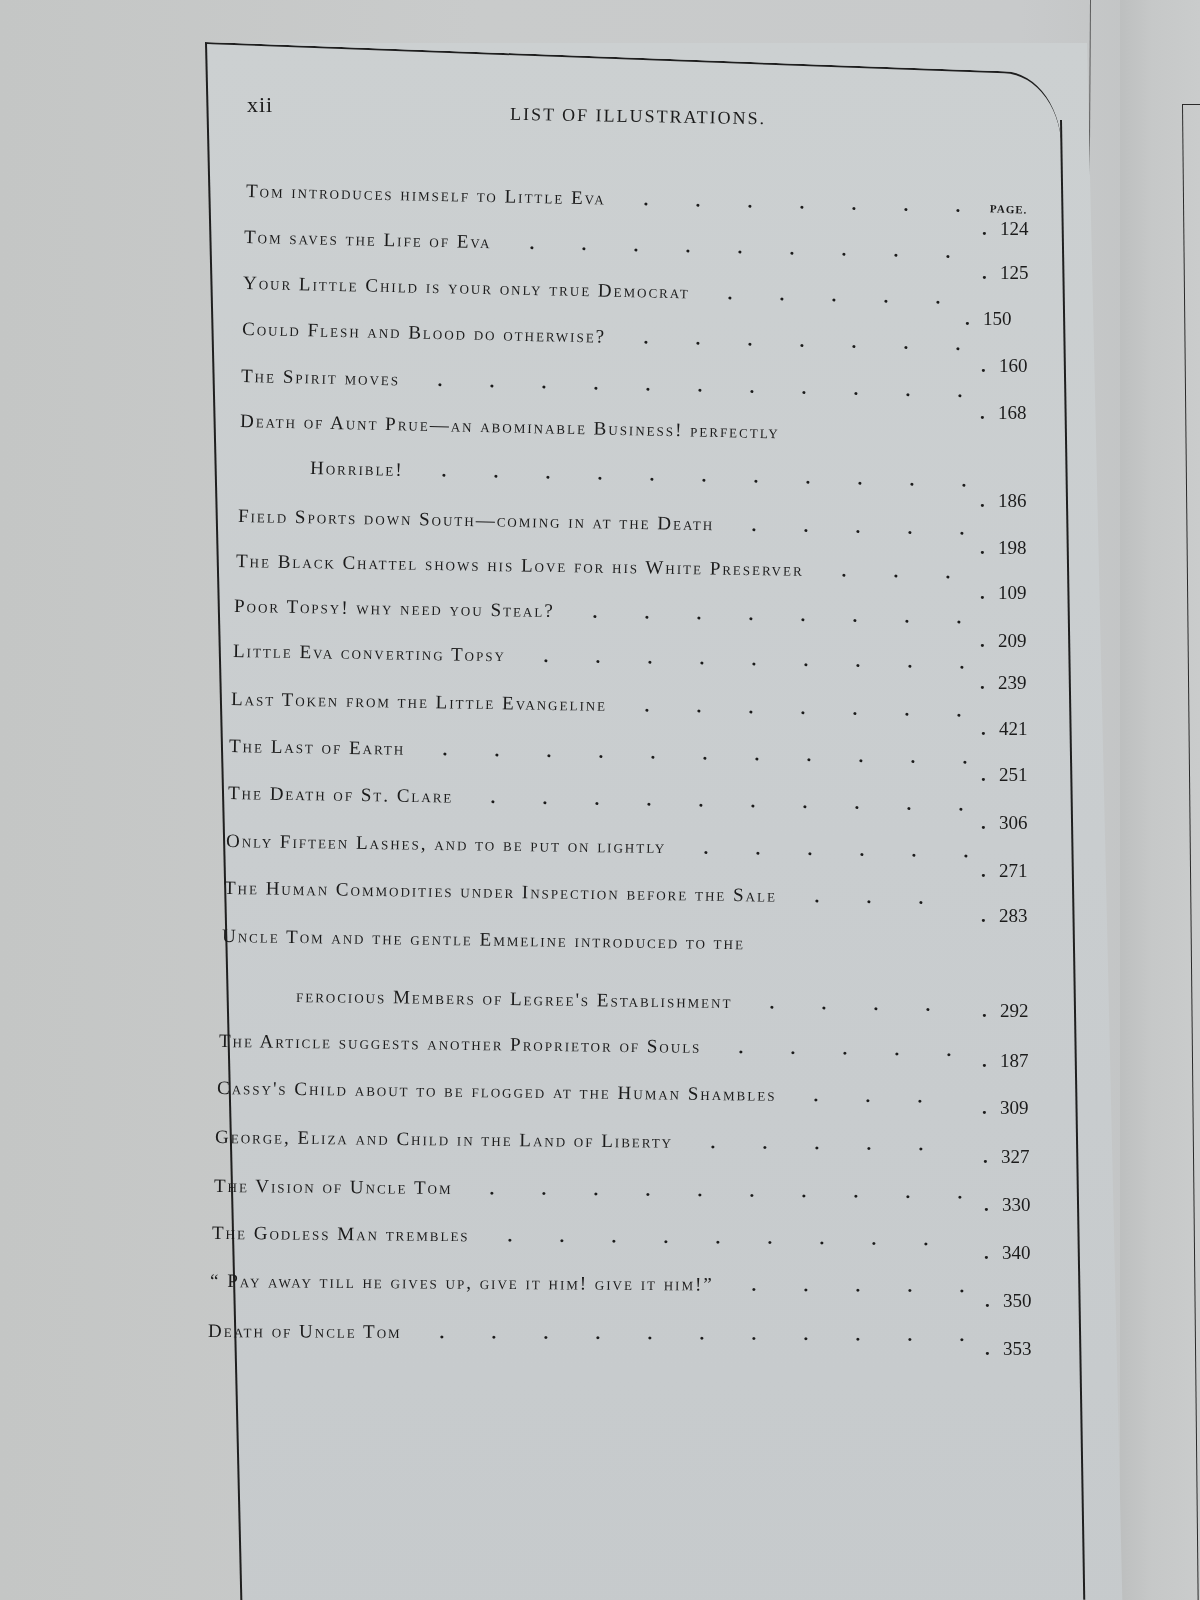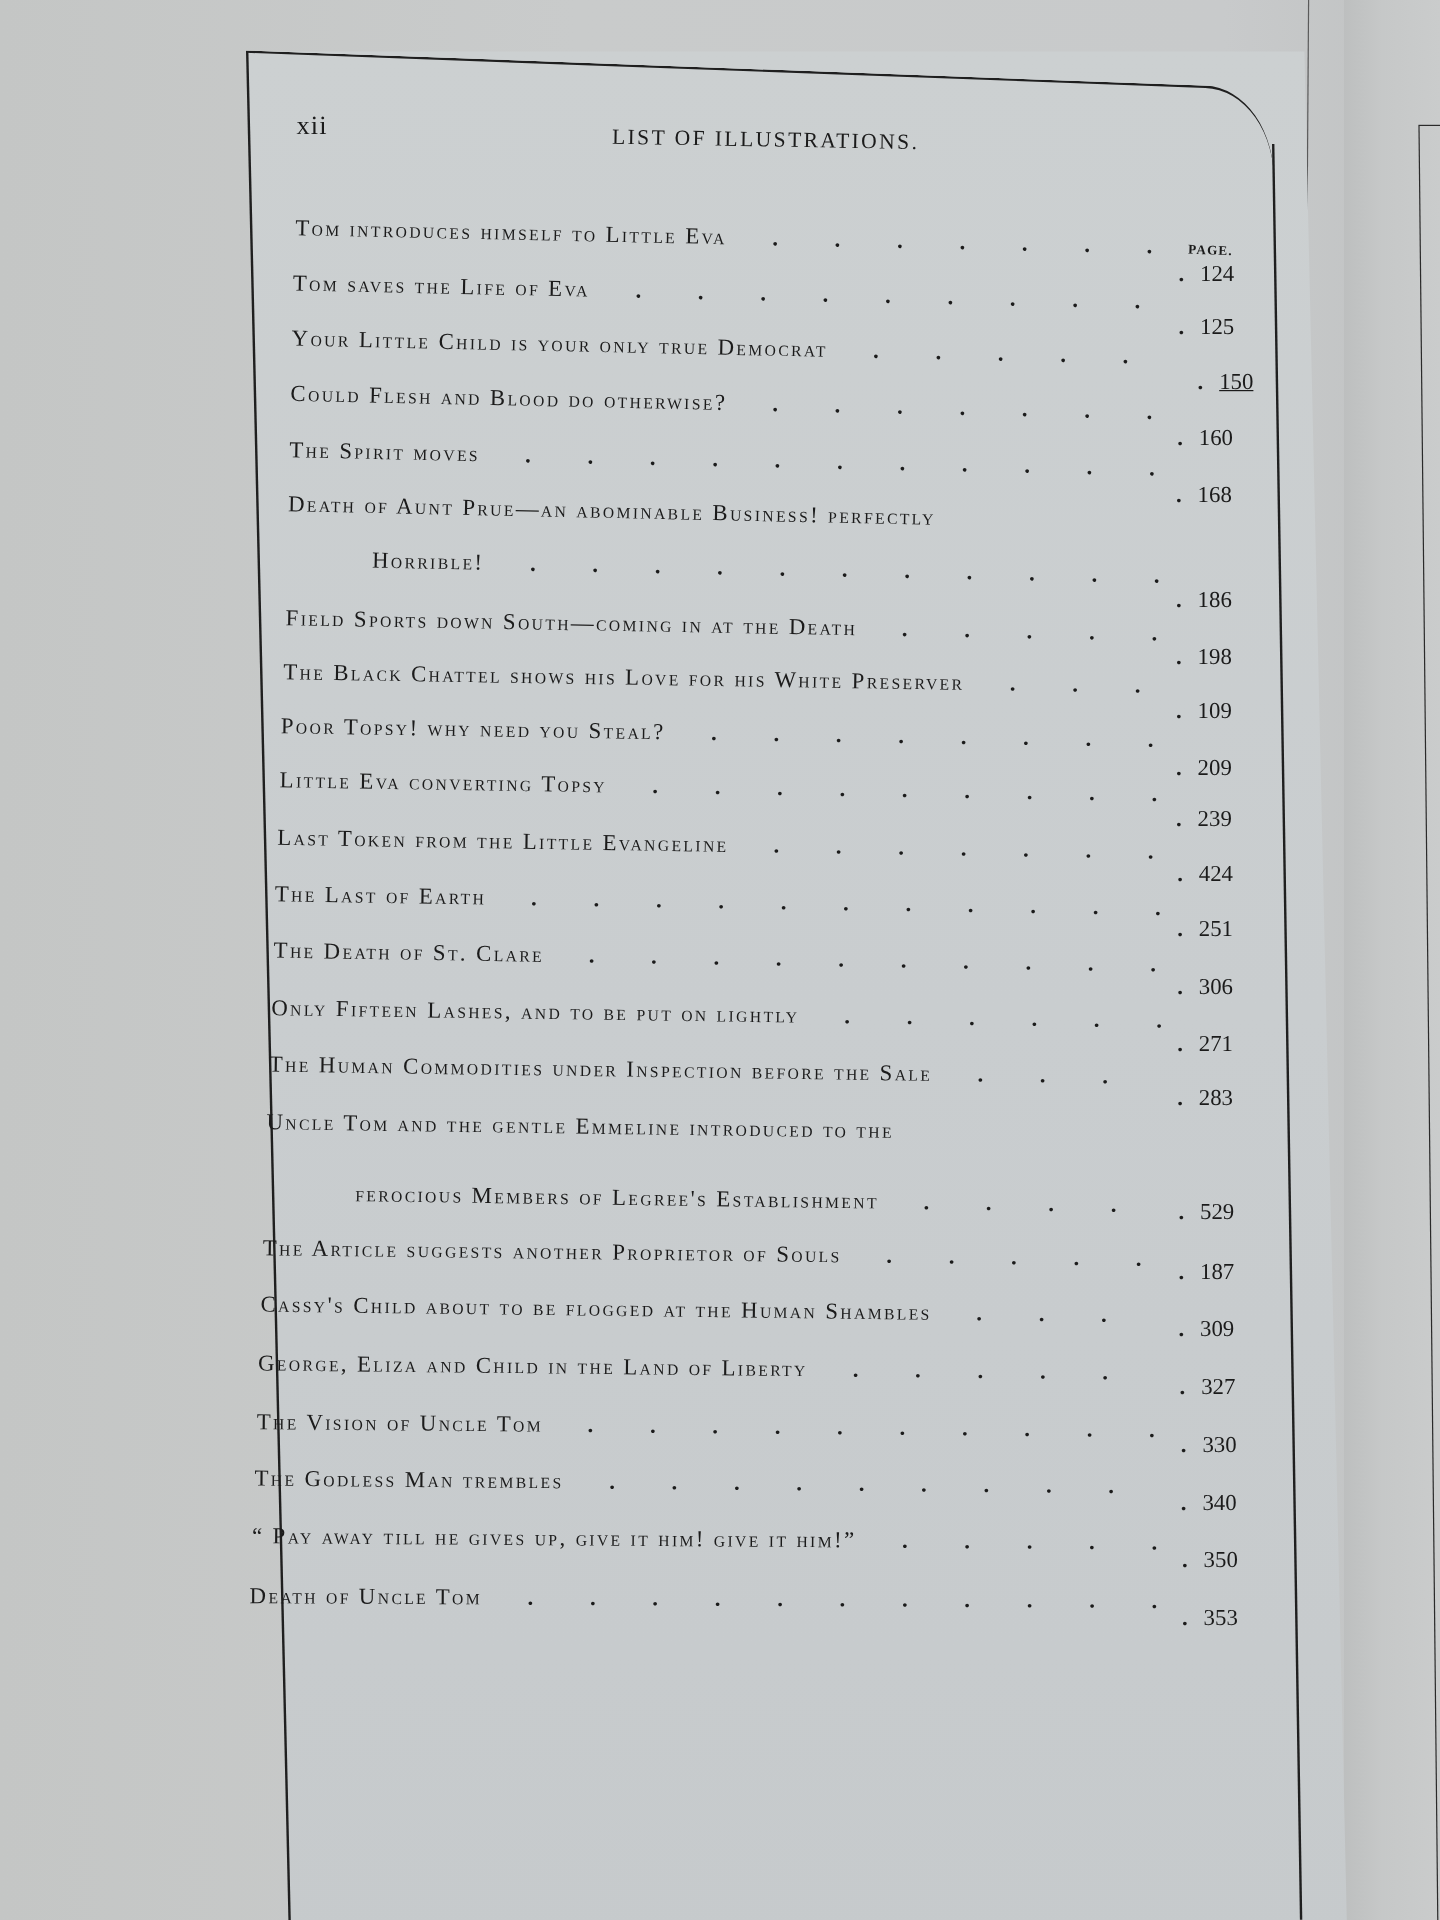--- a/index.html
+++ b/index.html
@@ -180,49 +180,49 @@
     <div class="folio">xii</div>
     <div class="running-head">LIST OF ILLUSTRATIONS.</div>
     <div class="page-label">PAGE.</div>
 
     <div id="entries">
         <div class="entry" style="left: 246px; top: 180px; transform: rotate(1.2deg);"><span class="title">Tom introduces himself to Little Eva</span><div class="leader" style="left: 374px; width: 374px;"><span>.</span><span>.</span><span>.</span><span>.</span><span>.</span><span>.</span><span>.</span></div></div>
         <div class="pagenum" style="left: 982px; top: 218px;"><span class="dot">.</span><span>124</span></div>
         <div class="entry" style="left: 244px; top: 226px; transform: rotate(1.2deg);"><span class="title">Tom saves the Life of Eva</span><div class="leader" style="left: 262px; width: 488px;"><span>.</span><span>.</span><span>.</span><span>.</span><span>.</span><span>.</span><span>.</span><span>.</span><span>.</span></div></div>
         <div class="pagenum" style="left: 982px; top: 262px;"><span class="dot">.</span><span>125</span></div>
         <div class="entry" style="left: 243px; top: 272px; transform: rotate(1.2deg);"><span class="title">Your Little Child is your only true Democrat</span><div class="leader" style="left: 461px; width: 289px;"><span>.</span><span>.</span><span>.</span><span>.</span><span>.</span></div></div>
-        <div class="pagenum" style="left: 998px; top: 308px; text-decoration: underline;"><span class="dot">.</span><span>150</span></div>
+        <div class="pagenum" style="left: 965px; top: 308px;"><span class="dot">.</span><span>150</span></div>
         <div class="entry" style="left: 242px; top: 318px; transform: rotate(1.2deg);"><span class="title">Could Flesh and Blood do otherwise?</span><div class="leader" style="left: 378px; width: 373px;"><span>.</span><span>.</span><span>.</span><span>.</span><span>.</span><span>.</span><span>.</span></div></div>
         <div class="pagenum" style="left: 981px; top: 355px;"><span class="dot">.</span><span>160</span></div>
         <div class="entry" style="left: 241px; top: 365px; transform: rotate(1.2deg);"><span class="title">The Spirit moves</span><div class="leader" style="left: 173px; width: 578px;"><span>.</span><span>.</span><span>.</span><span>.</span><span>.</span><span>.</span><span>.</span><span>.</span><span>.</span><span>.</span><span>.</span></div></div>
         <div class="pagenum" style="left: 980px; top: 402px;"><span class="dot">.</span><span>168</span></div>
         <div class="entry" style="left: 240px; top: 410px; transform: rotate(1.2deg);"><span class="title">Death of Aunt Prue—an abominable Business! perfectly</span></div>
         <div class="entry" style="left: 310px; top: 457px; transform: rotate(1.1deg);"><span class="title">Horrible!</span><div class="leader" style="left: 108px; width: 574px;"><span>.</span><span>.</span><span>.</span><span>.</span><span>.</span><span>.</span><span>.</span><span>.</span><span>.</span><span>.</span><span>.</span></div></div>
         <div class="pagenum" style="left: 980px; top: 490px;"><span class="dot">.</span><span>186</span></div>
         <div class="entry" style="left: 238px; top: 505px; transform: rotate(1deg);"><span class="title">Field Sports down South—coming in at the Death</span><div class="leader" style="left: 490px; width: 264px;"><span>.</span><span>.</span><span>.</span><span>.</span><span>.</span></div></div>
         <div class="pagenum" style="left: 980px; top: 537px;"><span class="dot">.</span><span>198</span></div>
         <div class="entry" style="left: 236px; top: 550px; transform: rotate(0.9deg);"><span class="title">The Black Chattel shows his Love for his White Preserver</span><div class="leader" style="left: 582px; width: 174px;"><span>.</span><span>.</span><span>.</span></div></div>
         <div class="pagenum" style="left: 980px; top: 582px;"><span class="dot">.</span><span>109</span></div>
         <div class="entry" style="left: 234px; top: 595px; transform: rotate(0.9deg);"><span class="title">Poor Topsy! why need you Steal?</span><div class="leader" style="left: 335px; width: 423px;"><span>.</span><span>.</span><span>.</span><span>.</span><span>.</span><span>.</span><span>.</span><span>.</span></div></div>
         <div class="pagenum" style="left: 980px; top: 630px;"><span class="dot">.</span><span>209</span></div>
         <div class="entry" style="left: 233px; top: 640px; transform: rotate(0.9deg);"><span class="title">Little Eva converting Topsy</span><div class="leader" style="left: 287px; width: 472px;"><span>.</span><span>.</span><span>.</span><span>.</span><span>.</span><span>.</span><span>.</span><span>.</span><span>.</span></div></div>
         <div class="pagenum" style="left: 980px; top: 672px;"><span class="dot">.</span><span>239</span></div>
         <div class="entry" style="left: 231px; top: 688px; transform: rotate(0.9deg);"><span class="title">Last Token from the Little Evangeline</span><div class="leader" style="left: 390px; width: 372px;"><span>.</span><span>.</span><span>.</span><span>.</span><span>.</span><span>.</span><span>.</span></div></div>
-        <div class="pagenum" style="left: 981px; top: 718px;"><span class="dot">.</span><span>424</span></div>
+        <div class="pagenum" style="left: 981px; top: 718px;"><span class="dot">.</span><span>421</span></div>
         <div class="entry" style="left: 229px; top: 735px; transform: rotate(0.9deg);"><span class="title">The Last of Earth</span><div class="leader" style="left: 190px; width: 574px;"><span>.</span><span>.</span><span>.</span><span>.</span><span>.</span><span>.</span><span>.</span><span>.</span><span>.</span><span>.</span><span>.</span></div></div>
         <div class="pagenum" style="left: 981px; top: 764px;"><span class="dot">.</span><span>251</span></div>
         <div class="entry" style="left: 228px; top: 782px; transform: rotate(0.9deg);"><span class="title">The Death of St. Clare</span><div class="leader" style="left: 239px; width: 526px;"><span>.</span><span>.</span><span>.</span><span>.</span><span>.</span><span>.</span><span>.</span><span>.</span><span>.</span><span>.</span></div></div>
         <div class="pagenum" style="left: 981px; top: 812px;"><span class="dot">.</span><span>306</span></div>
         <div class="entry" style="left: 226px; top: 830px; transform: rotate(0.8deg);"><span class="title">Only Fifteen Lashes, and to be put on lightly</span><div class="leader" style="left: 454px; width: 313px;"><span>.</span><span>.</span><span>.</span><span>.</span><span>.</span><span>.</span></div></div>
         <div class="pagenum" style="left: 981px; top: 860px;"><span class="dot">.</span><span>271</span></div>
         <div class="entry" style="left: 224px; top: 877px; transform: rotate(0.8deg);"><span class="title">The Human Commodities under Inspection before the Sale</span><div class="leader" style="left: 567px; width: 202px;"><span>.</span><span>.</span><span>.</span></div></div>
         <div class="pagenum" style="left: 981px; top: 905px;"><span class="dot">.</span><span>283</span></div>
         <div class="entry" style="left: 222px; top: 925px; transform: rotate(0.8deg);"><span class="title">Uncle Tom and the gentle Emmeline introduced to the</span></div>
         <div class="entry" style="left: 296px; top: 985px; transform: rotate(0.8deg);"><span class="title">ferocious Members of Legree's Establishment</span><div class="leader" style="left: 450px; width: 248px;"><span>.</span><span>.</span><span>.</span><span>.</span></div></div>
-        <div class="pagenum" style="left: 982px; top: 1000px;"><span class="dot">.</span><span>529</span></div>
+        <div class="pagenum" style="left: 982px; top: 1000px;"><span class="dot">.</span><span>292</span></div>
         <div class="entry" style="left: 219px; top: 1030px; transform: rotate(0.7deg);"><span class="title">The Article suggests another Proprietor of Souls</span><div class="leader" style="left: 496px; width: 279px;"><span>.</span><span>.</span><span>.</span><span>.</span><span>.</span></div></div>
         <div class="pagenum" style="left: 982px; top: 1050px;"><span class="dot">.</span><span>187</span></div>
         <div class="entry" style="left: 217px; top: 1077px; transform: rotate(0.7deg);"><span class="title">Cassy's Child about to be flogged at the Human Shambles</span><div class="leader" style="left: 573px; width: 204px;"><span>.</span><span>.</span><span>.</span></div></div>
         <div class="pagenum" style="left: 982px; top: 1097px;"><span class="dot">.</span><span>309</span></div>
         <div class="entry" style="left: 215px; top: 1126px; transform: rotate(0.6deg);"><span class="title">George, Eliza and Child in the Land of Liberty</span><div class="leader" style="left: 472px; width: 308px;"><span>.</span><span>.</span><span>.</span><span>.</span><span>.</span></div></div>
         <div class="pagenum" style="left: 983px; top: 1146px;"><span class="dot">.</span><span>327</span></div>
         <div class="entry" style="left: 214px; top: 1175px; transform: rotate(0.5deg);"><span class="title">The Vision of Uncle Tom</span><div class="leader" style="left: 252px; width: 530px;"><span>.</span><span>.</span><span>.</span><span>.</span><span>.</span><span>.</span><span>.</span><span>.</span><span>.</span><span>.</span></div></div>
         <div class="pagenum" style="left: 984px; top: 1194px;"><span class="dot">.</span><span>330</span></div>
         <div class="entry" style="left: 212px; top: 1222px; transform: rotate(0.5deg);"><span class="title">The Godless Man trembles</span><div class="leader" style="left: 272px; width: 512px;"><span>.</span><span>.</span><span>.</span><span>.</span><span>.</span><span>.</span><span>.</span><span>.</span><span>.</span></div></div>
         <div class="pagenum" style="left: 984px; top: 1242px;"><span class="dot">.</span><span>340</span></div>

